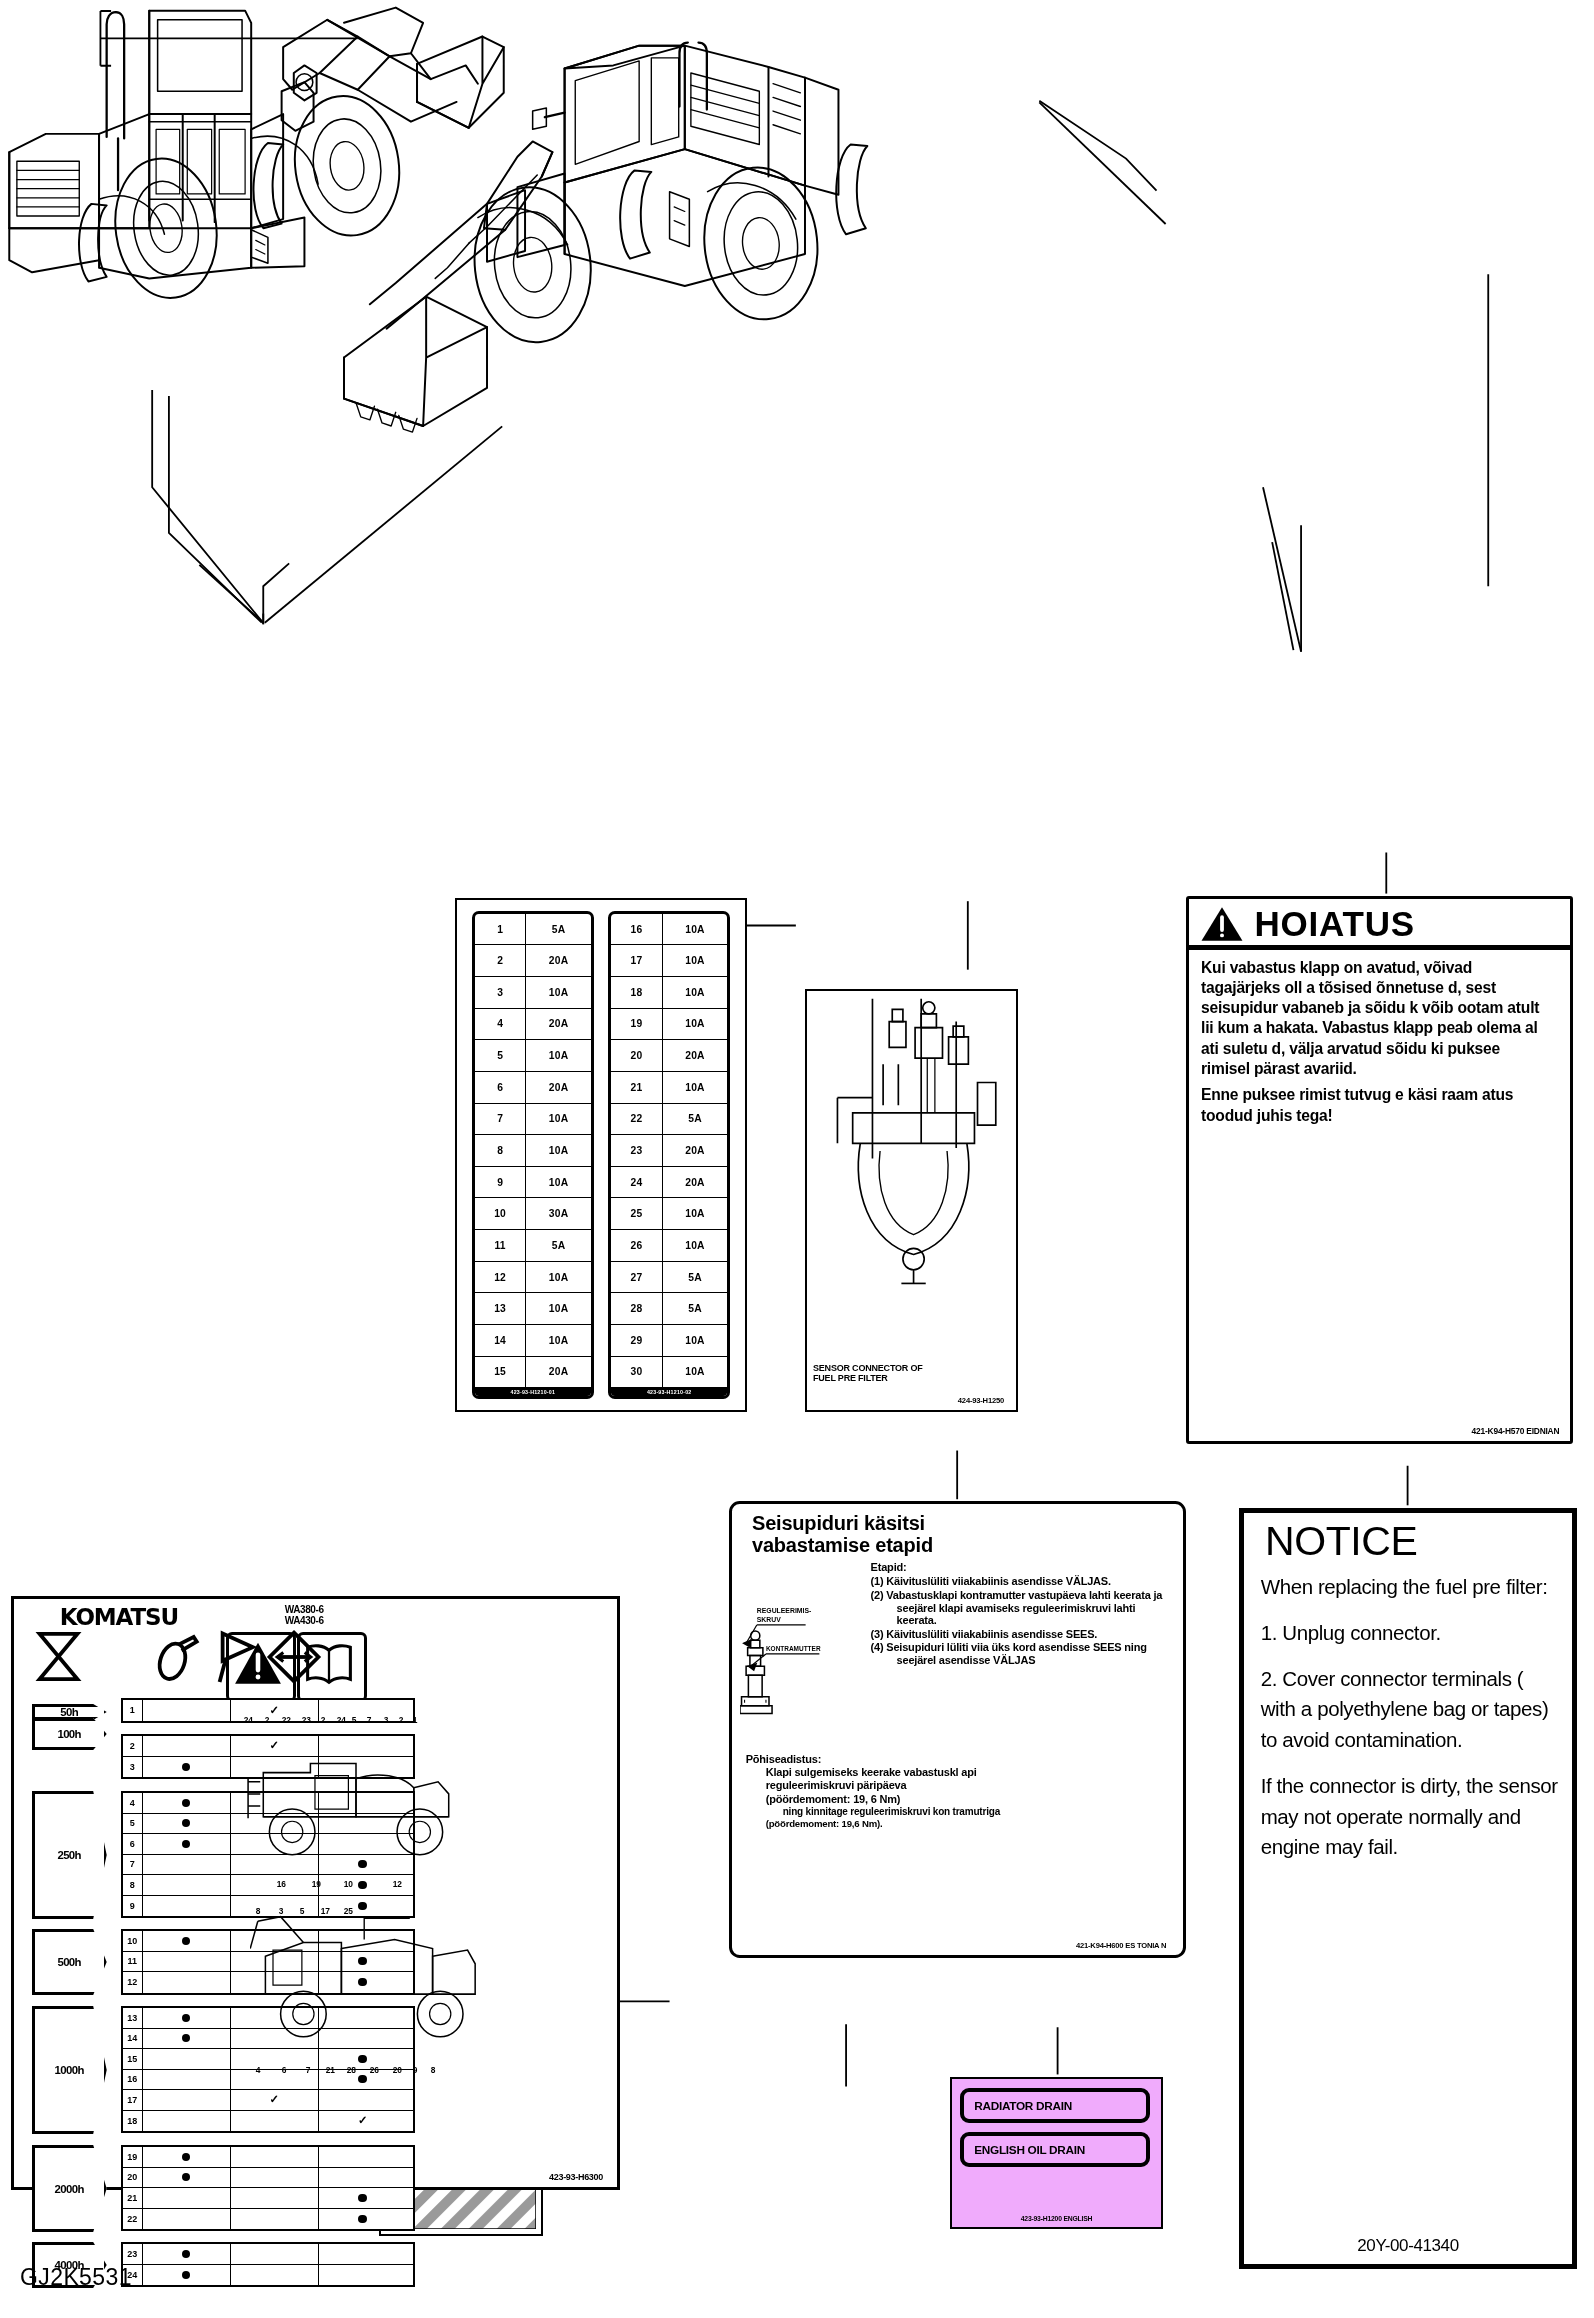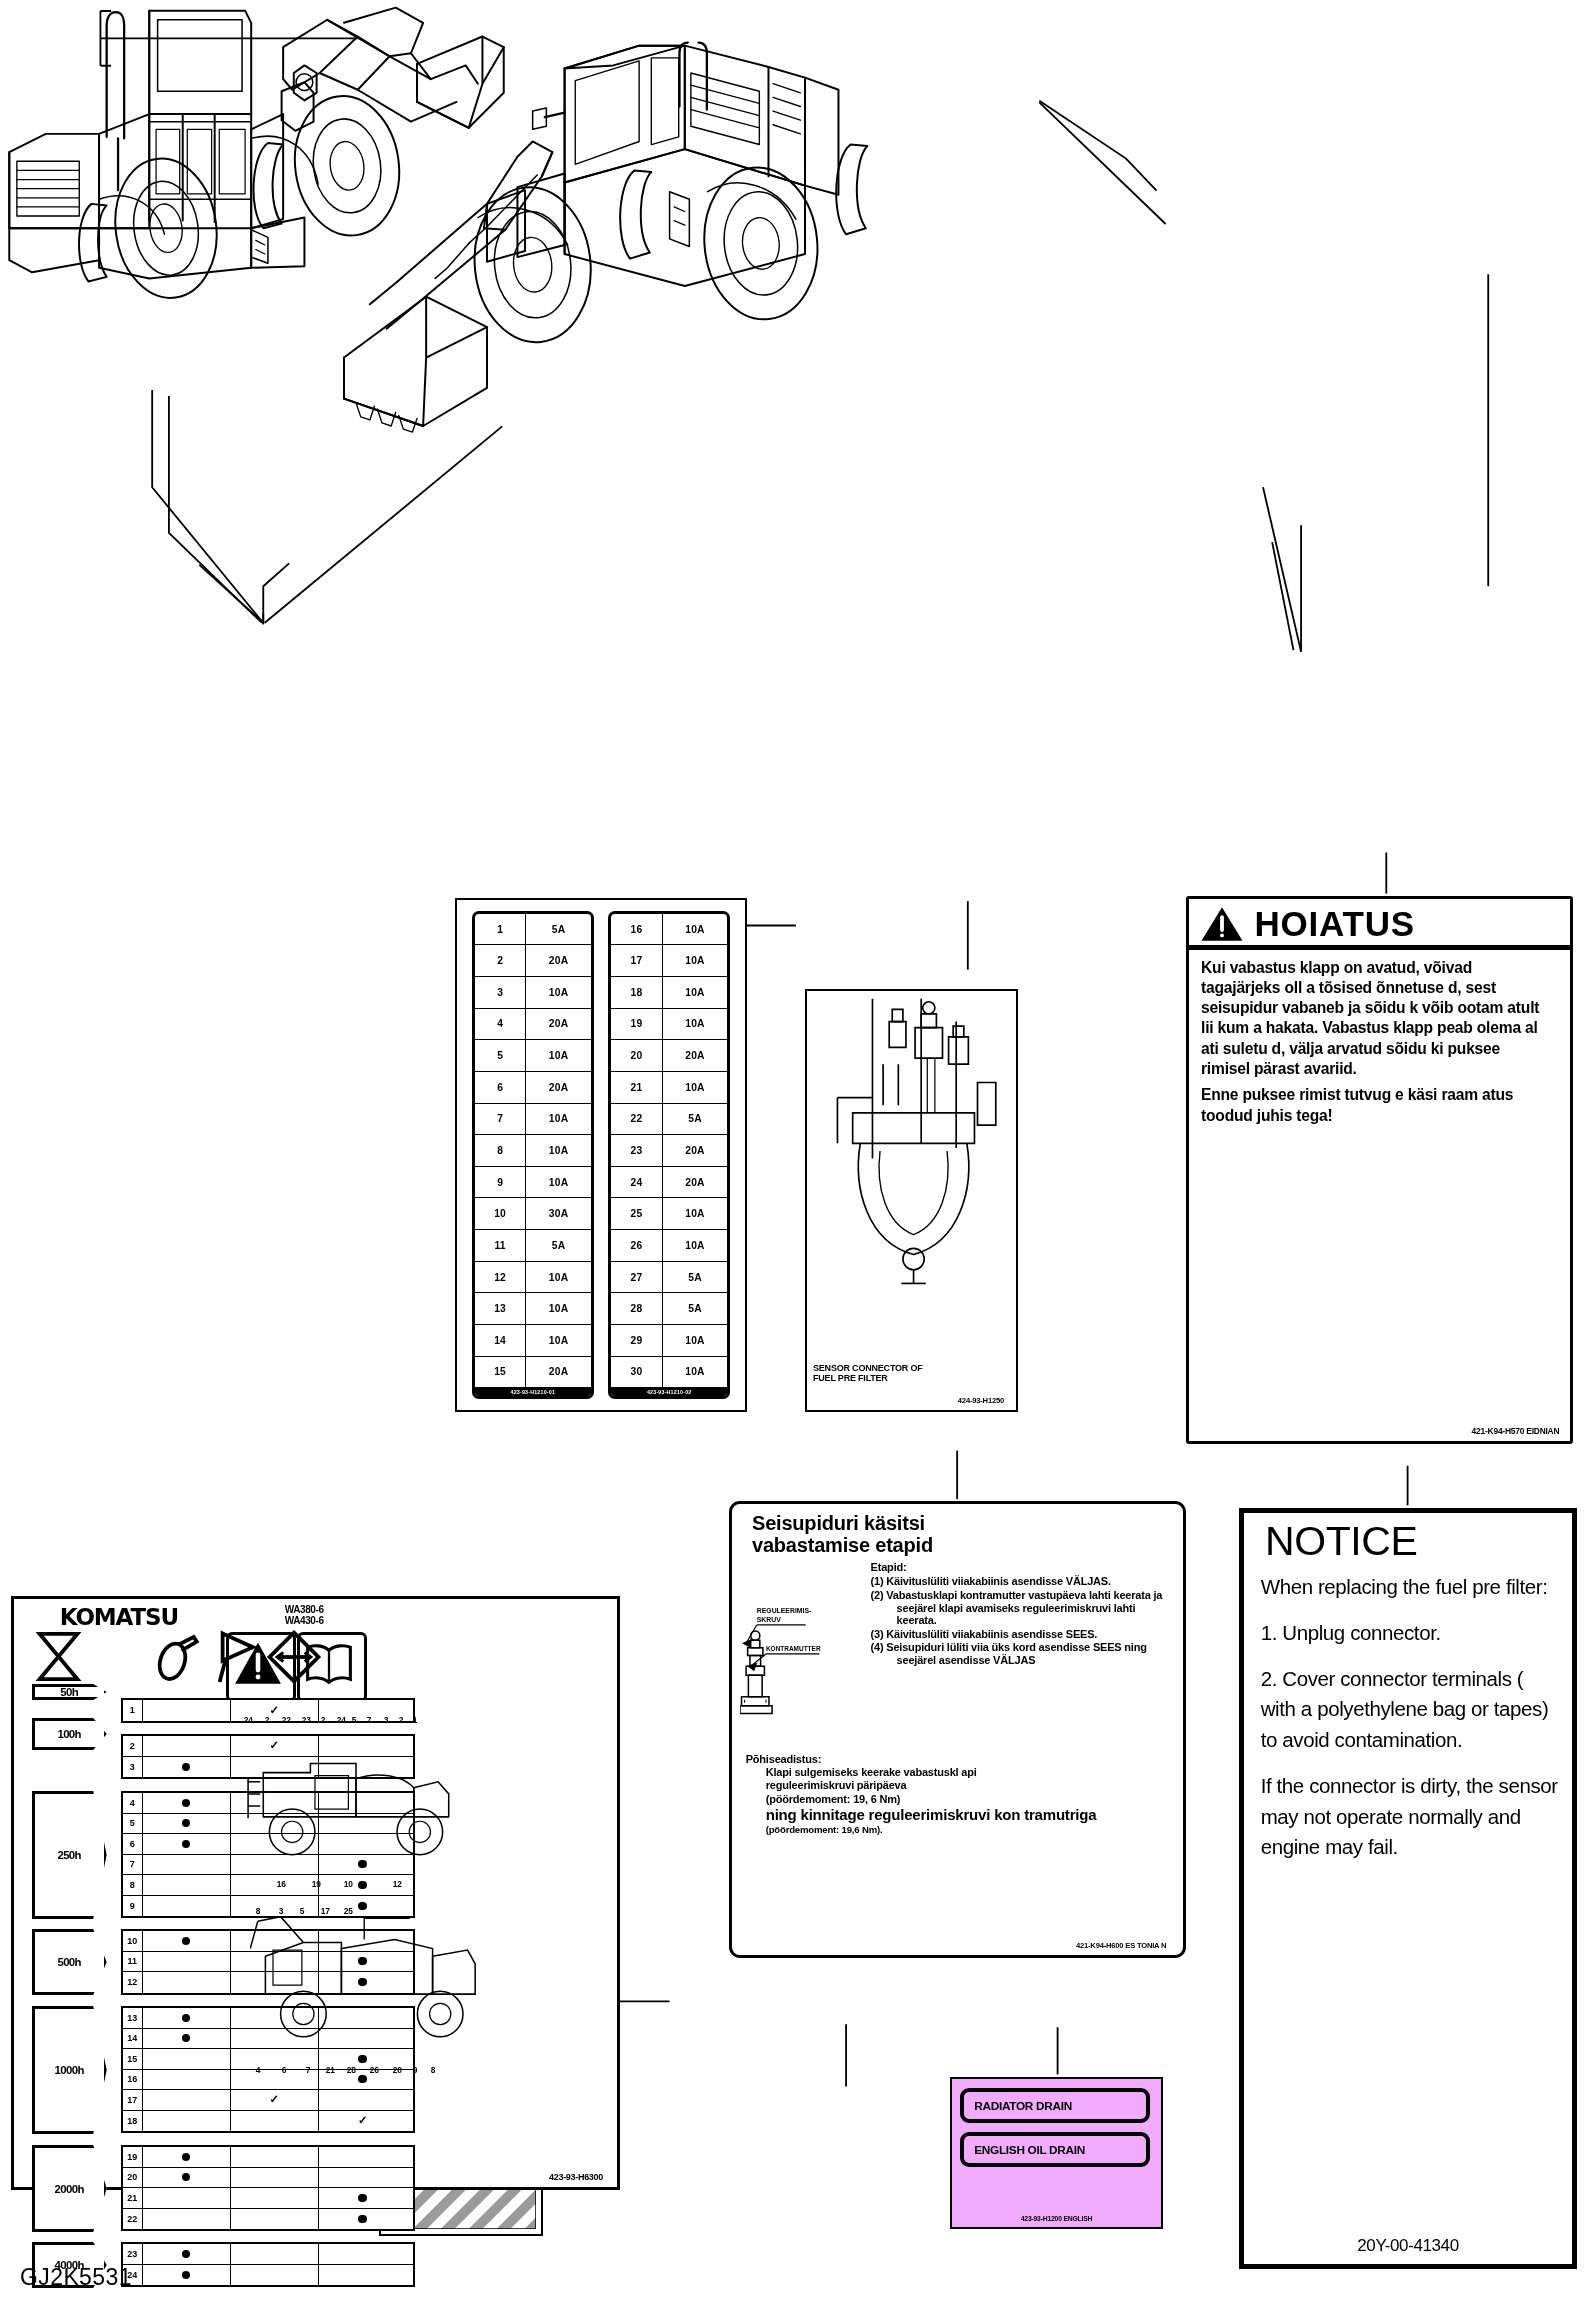--- a/index.html
+++ b/index.html
@@ -472,21 +472,21 @@
           <li>(4) Seisupiduri lüliti viia üks kord asendisse SEES ning seejärel asendisse VÄLJAS</li>
         </ol>
     </div>
   </div>
   <div class="seisu-sub">
     <div>Põhiseadistus:</div>
     <div class="ind" id="seisu-base-lines">
         <div>Klapi sulgemiseks keerake vabastuskl api</div>
         <div>reguleerimiskruvi päripäeva</div>
         <div>(pöördemoment: 19, 6 Nm)</div>
-        <div style="font-size: 15px;">ning kinnitage reguleerimiskruvi kon tramutriga</div>
+        <div style="font-size: 10px; margin-left: 17px;">ning kinnitage reguleerimiskruvi kon tramutriga</div>
         <div style="font-size: 9.6px;">(pöördemoment: 19,6 Nm).</div>
       </div>
   </div>
   <div class="seisu-pn">421-K94-H600 ES TONIA N</div>
 </div>
 
 <div class="abs" id="notice">
   <div class="notice-title">NOTICE</div>
   <div class="notice-body">
     <p>When replacing the fuel pre filter:</p>
@@ -548,21 +548,21 @@
     <path d="M14 40 L6 70"></path>
   </svg>
   <svg class="abs" style="left:251px;top:29px;" width="58" height="58" viewBox="0 0 76 76" fill="none" stroke="#000" stroke-width="5">
     <path d="M38 6 L70 38 L38 70 L6 38 Z"></path>
     <path d="M18 38 L58 38"></path>
     <path d="M24 32 L16 38 L24 44" stroke-width="4"></path>
     <path d="M52 32 L60 38 L52 44" stroke-width="4"></path>
   </svg>
 
   <div id="kom-intervals">
-      <div class="interval" style="top: 85px; height: 16px;">50h</div>
+      <div class="interval" style="top: 105px; height: 16px;">50h</div>
       <div class="interval" style="top: 119px; height: 32px;">100h</div>
       <div class="interval" style="top: 192px; height: 128px;">250h</div>
       <div class="interval" style="top: 330px; height: 66px;">500h</div>
       <div class="interval" style="top: 407px; height: 128px;">1000h</div>
       <div class="interval" style="top: 546px; height: 87px;">2000h</div>
       <div class="interval" style="top: 643px; height: 46px;">4000h</div>
     </div>
   <div id="kom-grid">
       <div class="gridtbl" style="left: 107px; top: 99px; width: 294px;">
         <div class="gridrow" style="height: 20.5px;">

